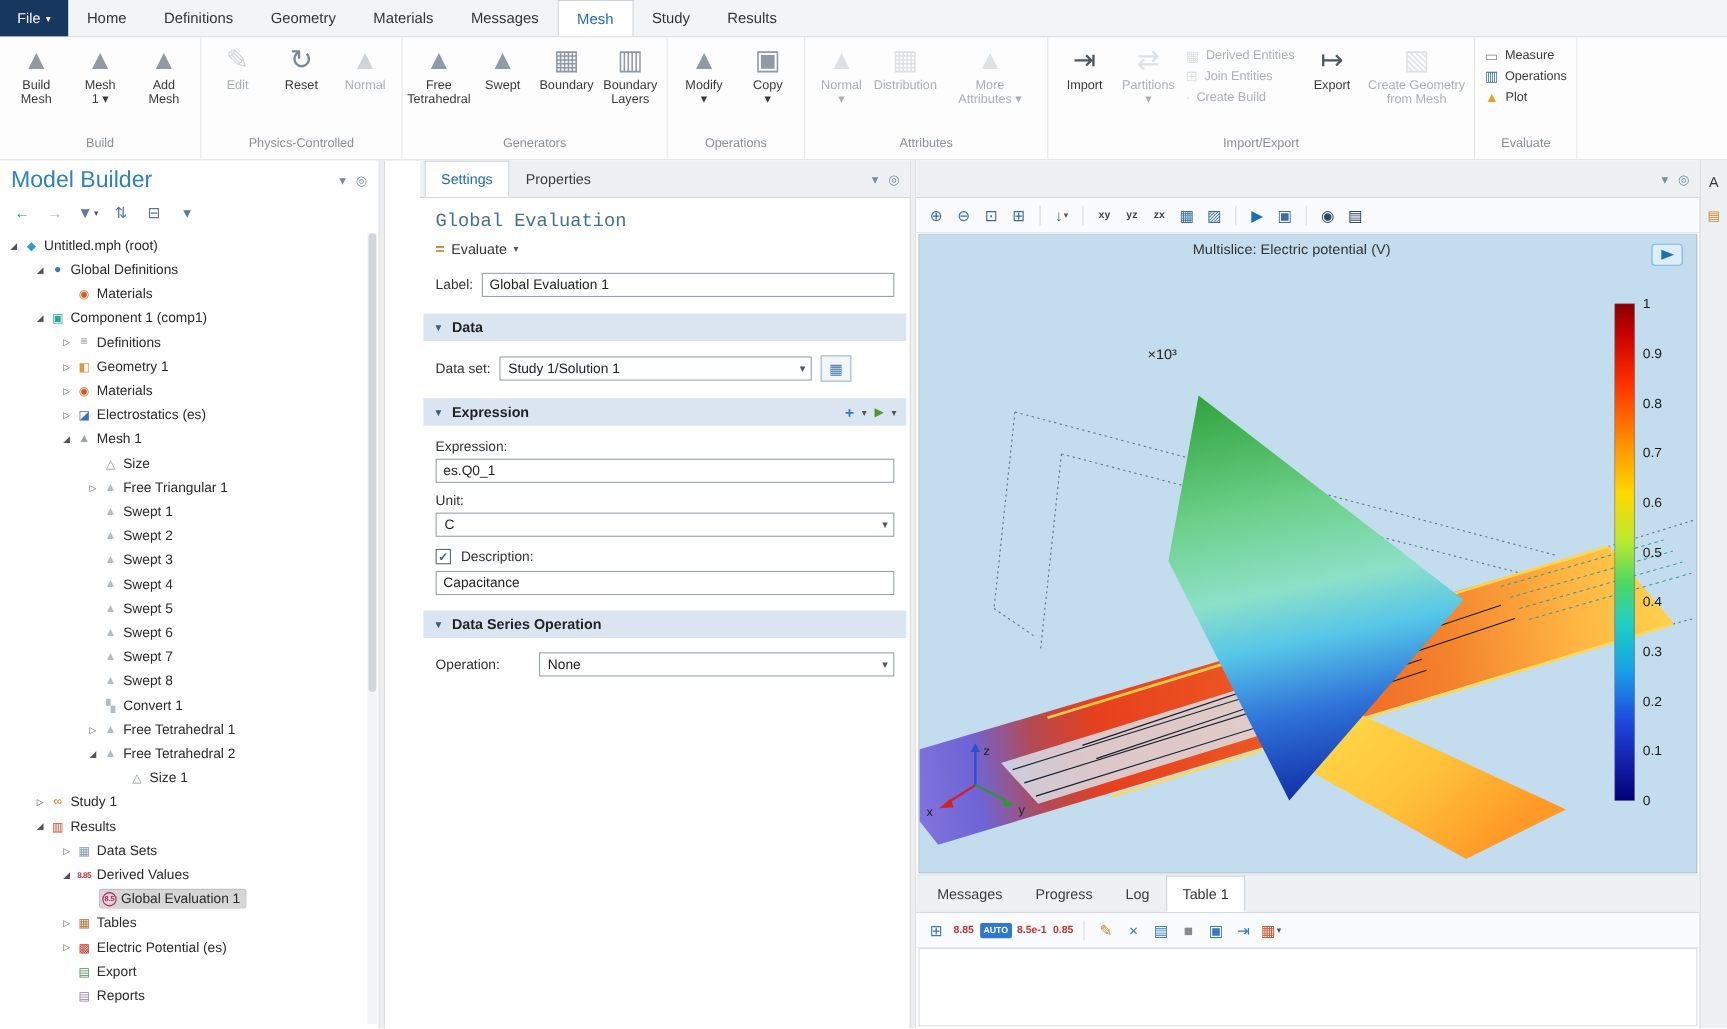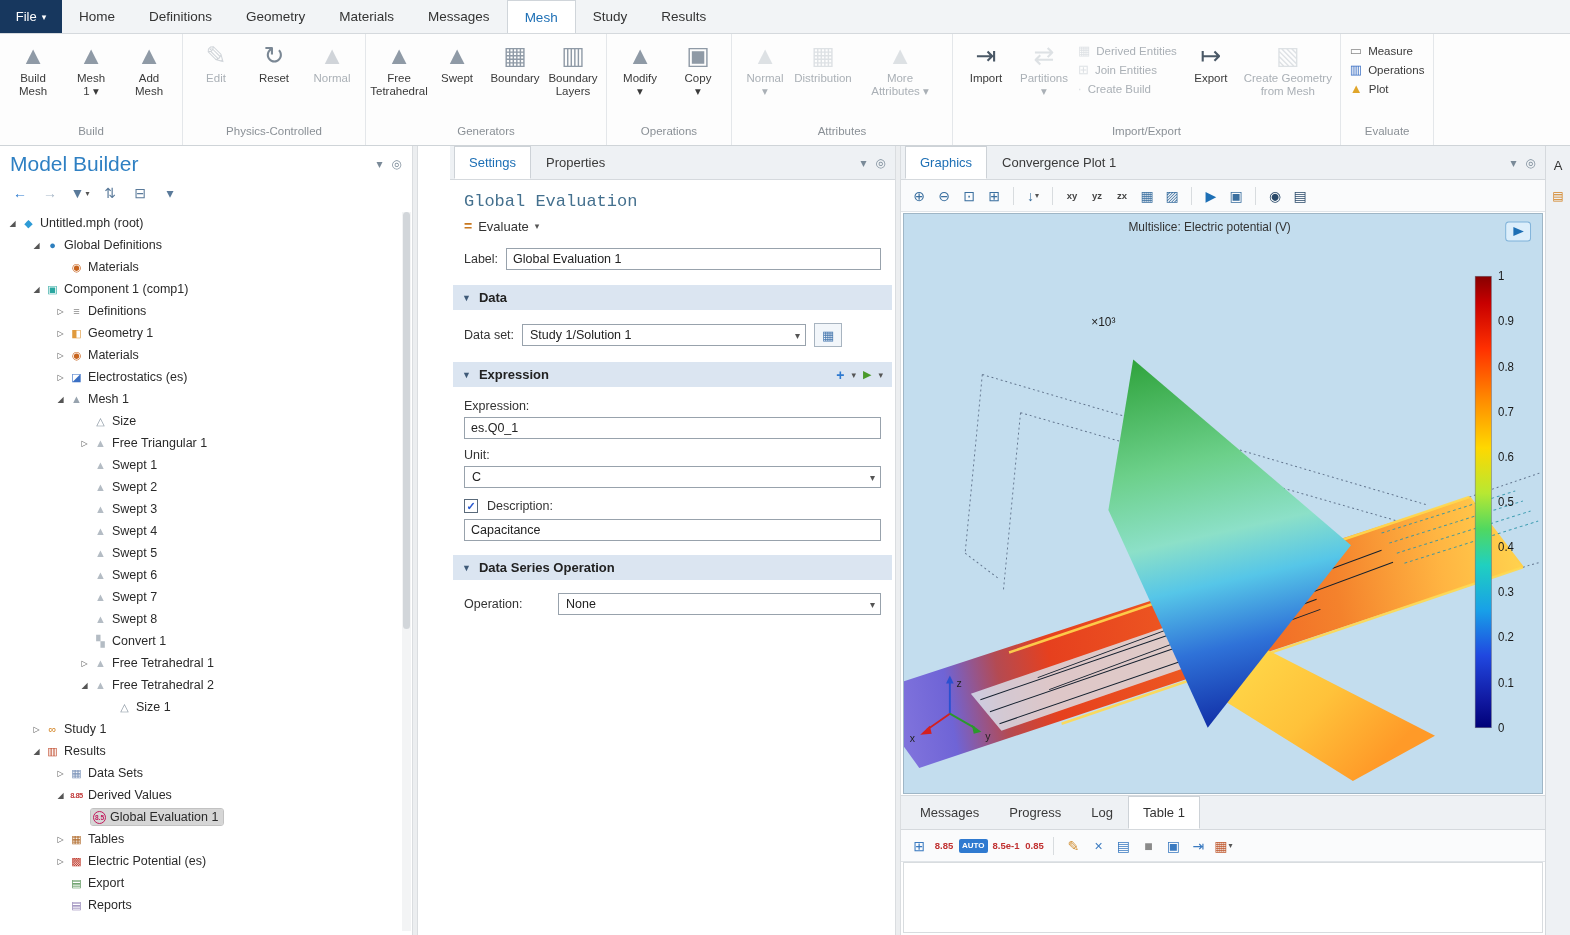--- a/index.html
+++ b/index.html
@@ -26,21 +26,21 @@
   .rsmall .icn{font-size:13px;}
   .rsmall.disabled{color:#aab0b6;}
   .rsmall.disabled .icn{opacity:.45;}
   .rgroup-label{height:20px;font-size:11.5px;color:#8a9096;text-align:center;}
 
   
   .main{display:flex;height:789px;background:#fff;}
   .vsplit{width:6px;background:#eceef0;border-left:1px solid #dadde0;border-right:1px solid #dadde0;}
 
   
-  .panel.left{width:412px;display:flex;flex-direction:column;background:#fff;position:relative;}
+  .panel.left{width:344px;display:flex;flex-direction:column;background:#fff;position:relative;}
   .mb-head{display:flex;align-items:center;padding:6px 10px 0;}
   .mb-title{font-size:21px;color:#2f80c3;flex:1;}
   .head-icons{display:flex;gap:9px;color:#7a8a98;font-size:12px;align-items:center;}
   .mb-toolbar{display:flex;gap:10px;padding:7px 10px 5px;align-items:center;}
   .tree{flex:1;overflow:hidden;padding-top:4px;font-size:12.5px;}
   .trow{height:22px;display:flex;align-items:center;}
   .exp{width:13px;font-size:8px;color:#555;text-align:center;flex:none;}
   .tnode{display:flex;align-items:center;gap:4px;padding:1px 5px 1px 2px;border-radius:2px;}
   .tnode.sel{background:#d6d6d6;outline:1px solid #c2c2c2;}
   .ticon{width:15px;text-align:center;font-size:11px;flex:none;}
@@ -615,24 +615,20 @@
             <span class="carrow">▾</span>
           </div>
         </div>
       </div>
     </div>
 
     <div class="vsplit"></div>
 
     <div class="panel right">
       <div class="ptabs-row">
-        <div class="ptabs" id="graphics-tabs">
-            <div class="ptab active">Graphics</div>
-            <div class="ptab">Convergence Plot 1</div>
-          </div>
         <span class="row-icons">
           <span>▾</span>
           <span>◎</span>
         </span>
       </div>
       <div class="gtoolbar" id="graphics-toolbar">
           <span class="ticonbtn">
             <span>⊕</span>
           </span>
           <span class="ticonbtn">

